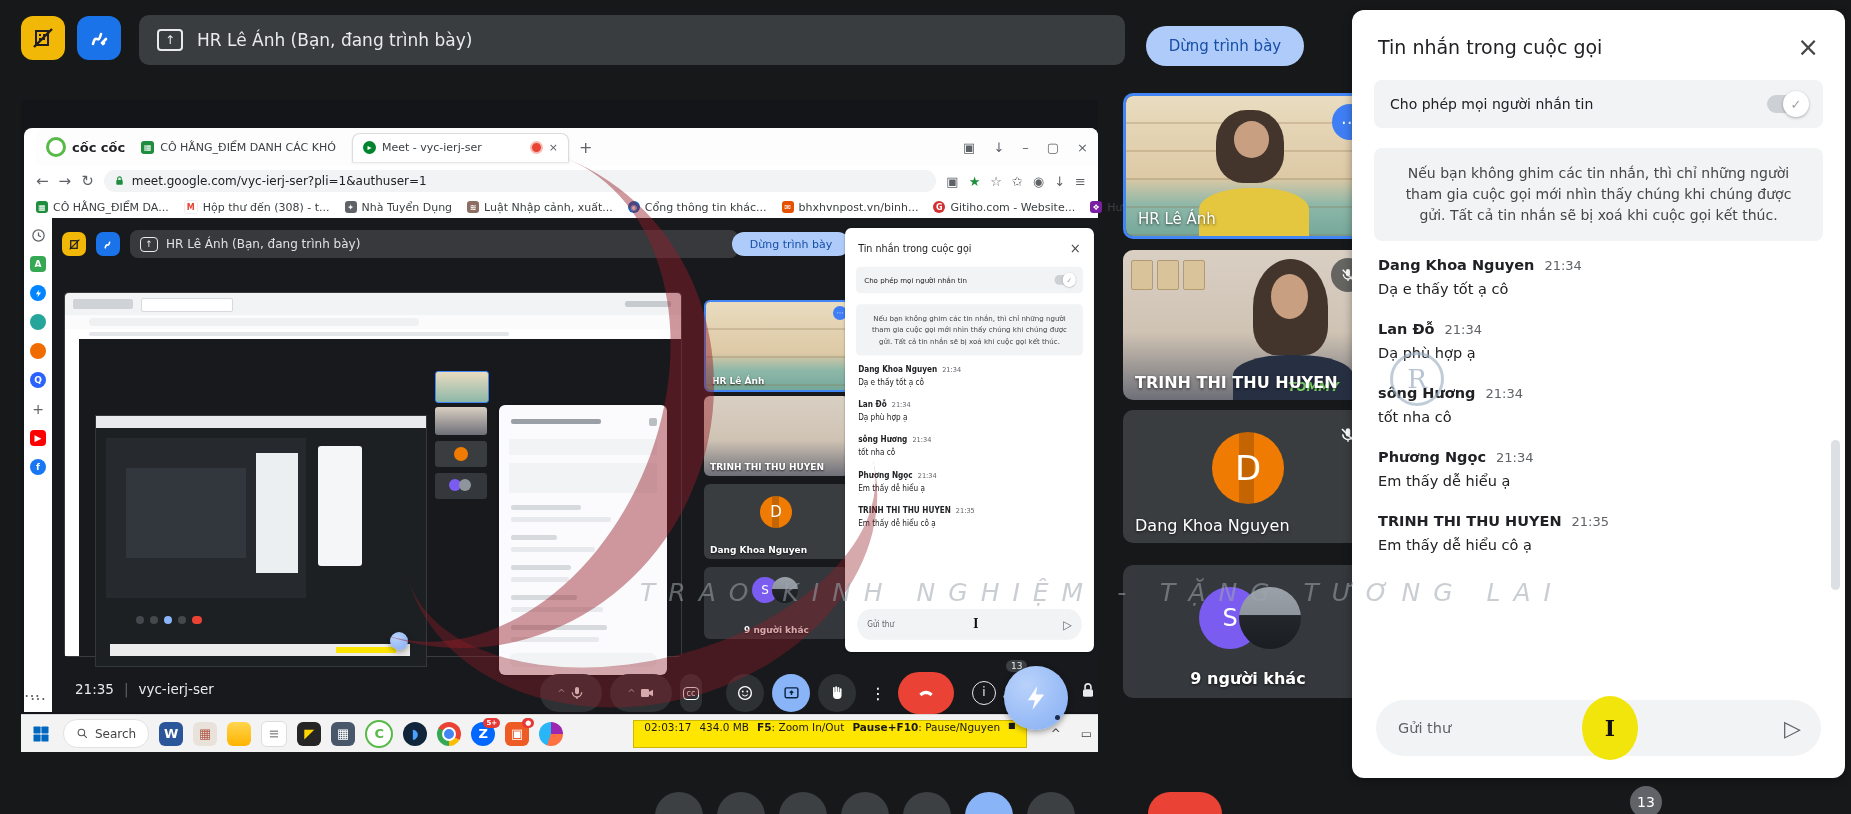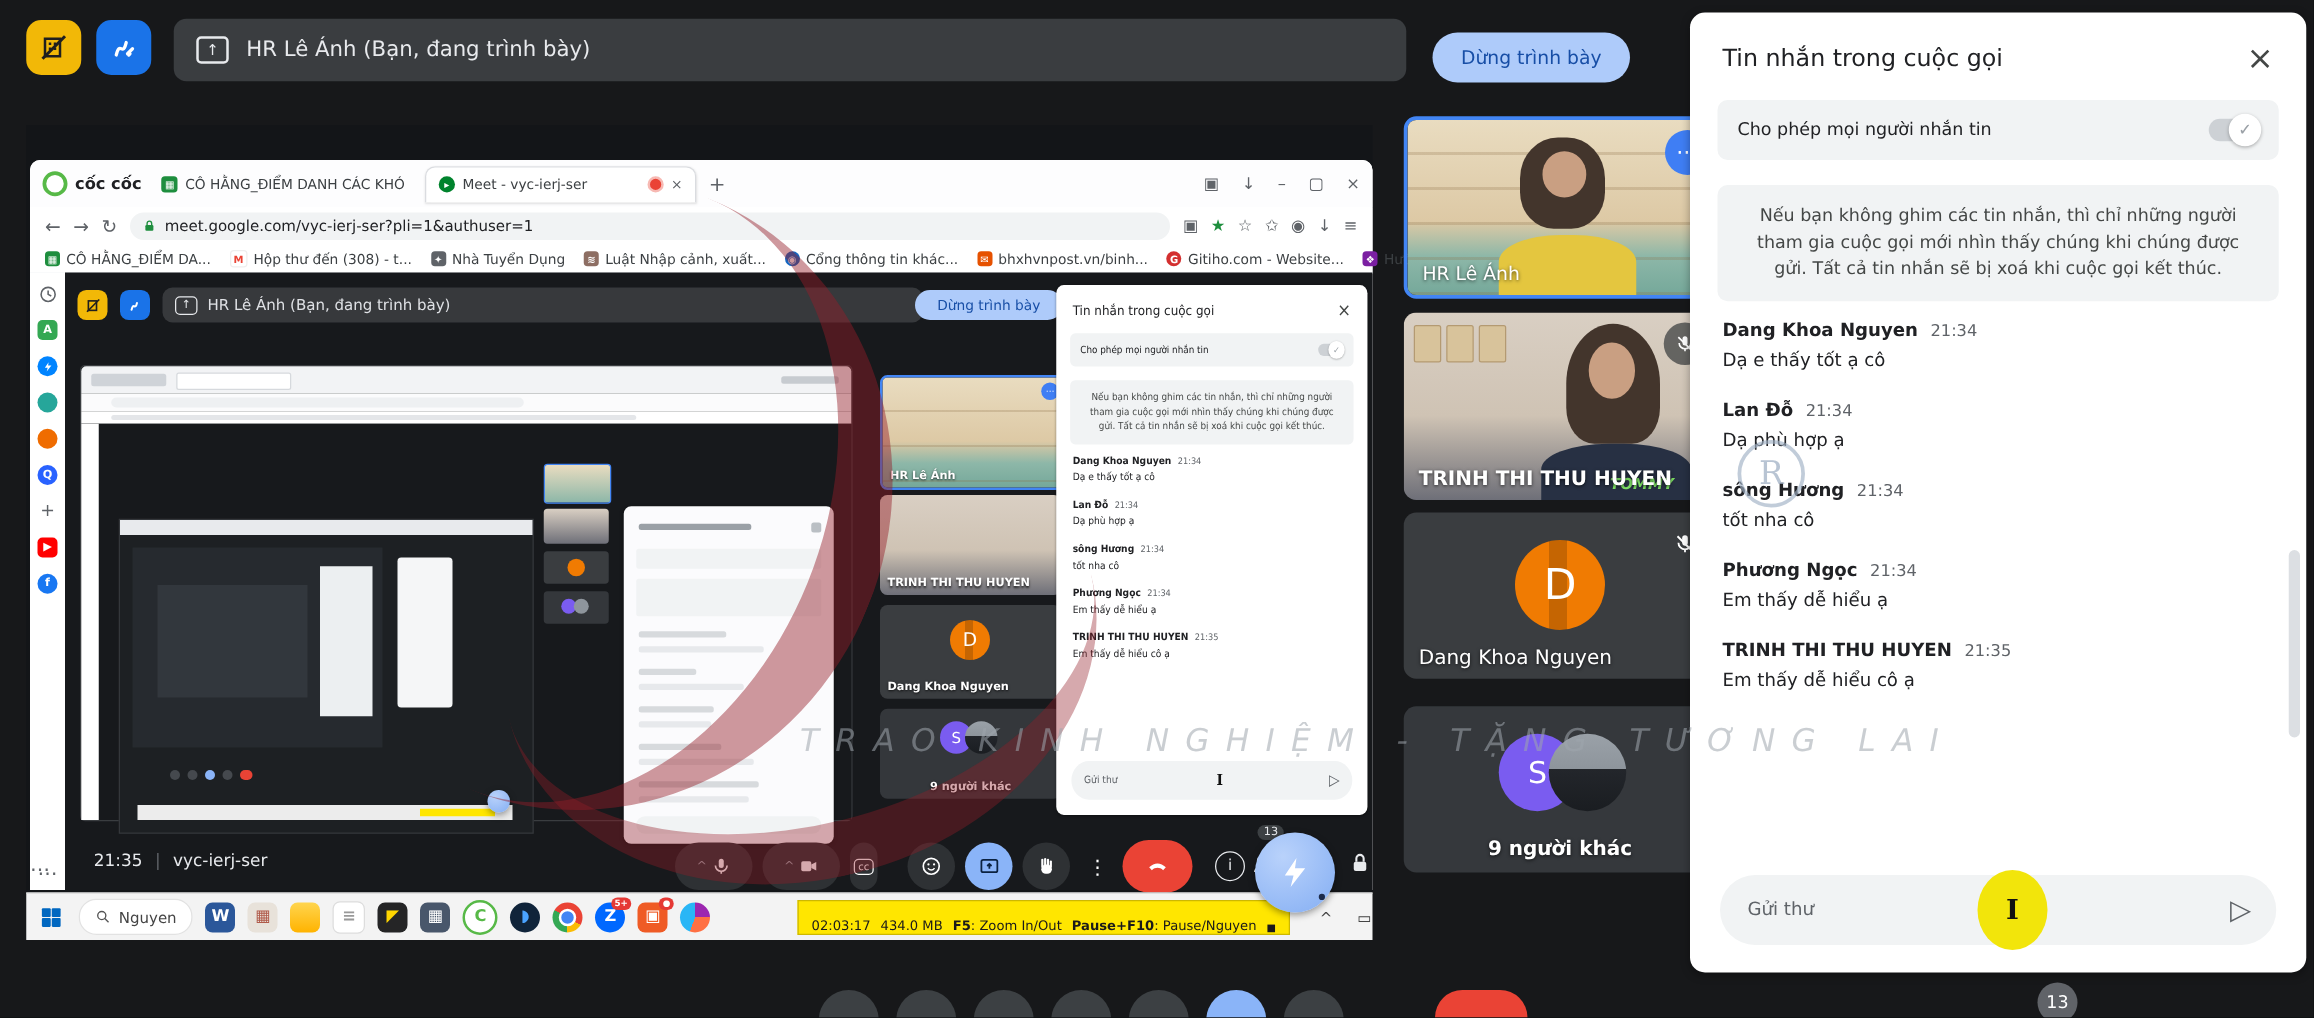--- a/index.html
+++ b/index.html
@@ -50,21 +50,21 @@
   .cp-input input{border:none;background:transparent;outline:none;font-size:14.5px;color:#202124;flex:1;font-family:inherit;}
   .cp-input input::placeholder{color:#5f6368;}
   .send{font-size:22px;color:#5f6368;cursor:pointer;}
   .glow{position:absolute;left:206px;top:-4px;width:56px;height:64px;border-radius:50%;background:var(--highlight-yellow,#f2e50b);display:flex;align-items:center;justify-content:center;}
   .ibeam{font-family:"DejaVu Serif","Liberation Serif",serif;font-weight:bold;font-size:22px;color:#111;}
   .cp-scroll{position:absolute;right:5px;top:430px;width:9px;height:150px;border-radius:5px;background:#dcdfe3;cursor:pointer;}
   .clone{transform:scale(0.505,0.552);transform-origin:0 0;box-shadow:0 1px 4px rgba(0,0,0,.4);}
   
   .screen-share{left:21px;top:100px;width:1077px;height:652px;background:#131518;z-index:5;}
   .browser{position:absolute;left:3px;top:28px;width:1074px;height:584px;background:#fff;border-radius:8px 8px 0 0;color:#3c4043;}
-  .tabstrip{position:absolute;left:0;top:0;right:0;height:38px;display:flex;align-items:center;padding:0 10px;gap:6px;background:#fdfdfe;border-radius:8px 8px 0 0;}
+  .tabstrip{position:absolute;left:12px;top:0;right:0;height:38px;display:flex;align-items:center;padding:0 10px;gap:6px;background:#fdfdfe;border-radius:8px 8px 0 0;}
   .brand{display:flex;align-items:center;gap:6px;font-size:13px;font-weight:bold;color:#202124;}
   .cclogo{width:20px;height:20px;border-radius:50%;border:3px solid #57b947;background:#fff;box-sizing:border-box;}
   .tab{display:flex;align-items:center;gap:6px;font-size:11px;color:#3c4043;padding:0 10px;height:28px;max-width:220px;white-space:nowrap;overflow:hidden;}
   .tab.active{background:#fff;border:1px solid #dadce0;border-bottom:none;border-radius:8px 8px 0 0;box-shadow:0 1px 2px rgba(0,0,0,.12);}
   .tico{width:13px;height:13px;border-radius:3px;flex:none;display:flex;align-items:center;justify-content:center;color:#fff;font-size:8px;}
   .recdot{width:9px;height:9px;border-radius:50%;background:#ea4335;border:2px solid #f7b9b3;flex:none;}
   .winctl{margin-left:auto;display:flex;gap:18px;color:#5f6368;font-size:13px;align-items:center;}
   .addrbar{position:absolute;left:0;top:38px;right:0;height:30px;display:flex;align-items:center;gap:10px;padding:0 12px;background:#fff;}
   .navg{color:#5f6368;font-size:15px;}
   .urlpill{flex:1;height:22px;background:#f1f3f4;border-radius:11px;display:flex;align-items:center;gap:7px;padding:0 10px;font-size:12px;color:#202124;}
@@ -88,21 +88,21 @@
   .mini-tile{position:absolute;left:652px;width:145px;border-radius:6px;overflow:hidden;background:#3a3d40;}
   .mini-tile .nm{position:absolute;left:6px;bottom:4px;font-size:9px;font-weight:bold;color:#fff;text-shadow:0 1px 2px rgba(0,0,0,.8);}
   .ctl{position:absolute;border-radius:50%;background:#2e3134;display:flex;align-items:center;justify-content:center;gap:3px;}
   .ctl.pill{border-radius:19px;}
   .ctl.active{background:var(--accent-blue,#8ab4f8);}
   .ctl.hang{background:var(--hangup-red,#ea4335);border-radius:21px;}
   .taskbar{left:21px;top:714px;width:1077px;height:38px;background:#f3f3f3;border-top:1px solid #dadada;z-index:8;display:flex;align-items:center;gap:10px;padding:0 8px;box-sizing:border-box;}
   .tbico{width:24px;height:24px;border-radius:6px;flex:none;display:flex;align-items:center;justify-content:center;color:#fff;font-size:13px;font-weight:bold;position:relative;}
   .badge-red{position:absolute;top:-4px;right:-5px;background:#e53935;color:#fff;border-radius:7px;font-size:7px;padding:0 3px;line-height:10px;font-weight:bold;}
   .searchpill{height:27px;background:#fff;border:1px solid #e2e2e2;border-radius:14px;display:flex;align-items:center;gap:6px;padding:0 12px;color:#444;font-size:12px;}
-  .recorder{height:26px;background:var(--recorder-yellow,#ffe600);border:1px solid #cdb800;display:flex;align-items:flex-end;gap:8px;padding:0 10px;font-size:10.5px;color:#1a1a1a;white-space:nowrap;}
+  .recorder{height:26px;background:var(--recorder-yellow,#ffe600);border:1px solid #cdb800;display:flex;align-items:flex-start;gap:8px;padding:0 10px;font-size:10.5px;color:#1a1a1a;white-space:nowrap;}
   .fab{border-radius:50%;background:radial-gradient(circle at 35% 30%,#b9d2fb,var(--fab-blue,#84aef3));display:flex;align-items:center;justify-content:center;box-shadow:0 2px 6px rgba(0,0,0,.4);}
   
   .wm{pointer-events:none;}
   .wm-brand{font-family:"DejaVu Serif","Liberation Serif",serif;font-size:340px;line-height:1;color:rgba(170,193,219,.45);z-index:60;}
   .wm-cap{font-size:25px;letter-spacing:13px;color:rgba(158,165,173,.55);z-index:61;}
   .wm-r{width:48px;height:48px;border:3px solid rgba(160,176,196,.65);border-radius:50%;display:flex;align-items:center;justify-content:center;
         font-family:"DejaVu Serif",serif;font-size:26px;color:rgba(160,176,196,.75);z-index:61;}
   .swoosh{z-index:30;border-radius:50%;pointer-events:none;}
   .pc{width:48px;height:48px;border-radius:50%;background:#3c4043;z-index:3;}
 </style>
@@ -485,21 +485,21 @@
           <rect x="12.5" y="3" width="8.5" height="8.5" rx="1"></rect>
           <rect x="3" y="12.5" width="8.5" height="8.5" rx="1"></rect>
           <rect x="12.5" y="12.5" width="8.5" height="8.5" rx="1"></rect>
         </svg>
       </span>
     <span class="searchpill">
       <svg width="13" height="13" viewBox="0 0 24 24">
           <circle cx="10" cy="10" r="6" fill="none" stroke="#555" stroke-width="2"></circle>
           <path d="M14.5 14.5 20 20" stroke="#555" stroke-width="2"></path>
         </svg>
-      <span>Nguyen</span>
+      <span>Search</span>
     </span>
     <span class="tbico" style="background:#2b579a;">W</span>
     <span class="tbico" style="background:#e8e2da;color:#b05a4a;">▦</span>
     <span class="tbico" style="background:linear-gradient(180deg,#ffd54f,#ffb300);"></span>
     <span class="tbico" style="background:#fff;border:1px solid #ddd;color:#999;">≡</span>
     <span class="tbico" style="background:#252526;color:#ffd600;">◤</span>
     <span class="tbico" style="background:#49576b;">▦</span>
     <span class="tbico" style="background:#fff;border:2.5px solid #57b947;border-radius:50%;color:#57b947;">C</span>
     <span class="tbico" style="background:#10243a;border-radius:50%;color:#4aa3ff;">◗</span>
     <span class="tbico" style="border-radius:50%;background:conic-gradient(#ea4335 0 120deg,#fbbc05 0 180deg,#34a853 0 300deg,#ea4335 0);">

